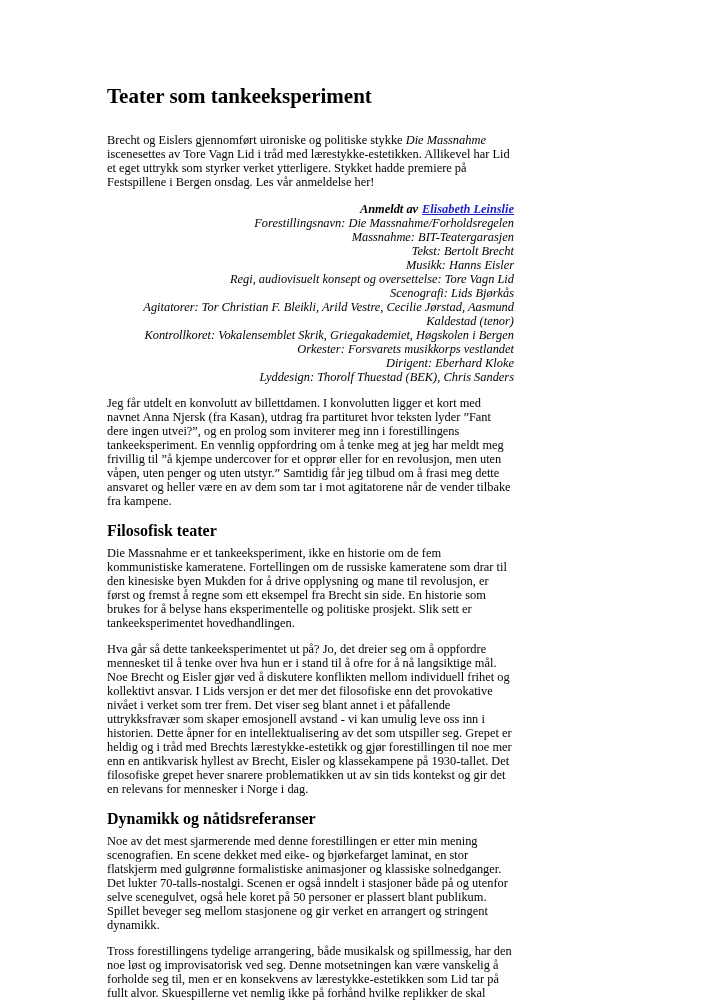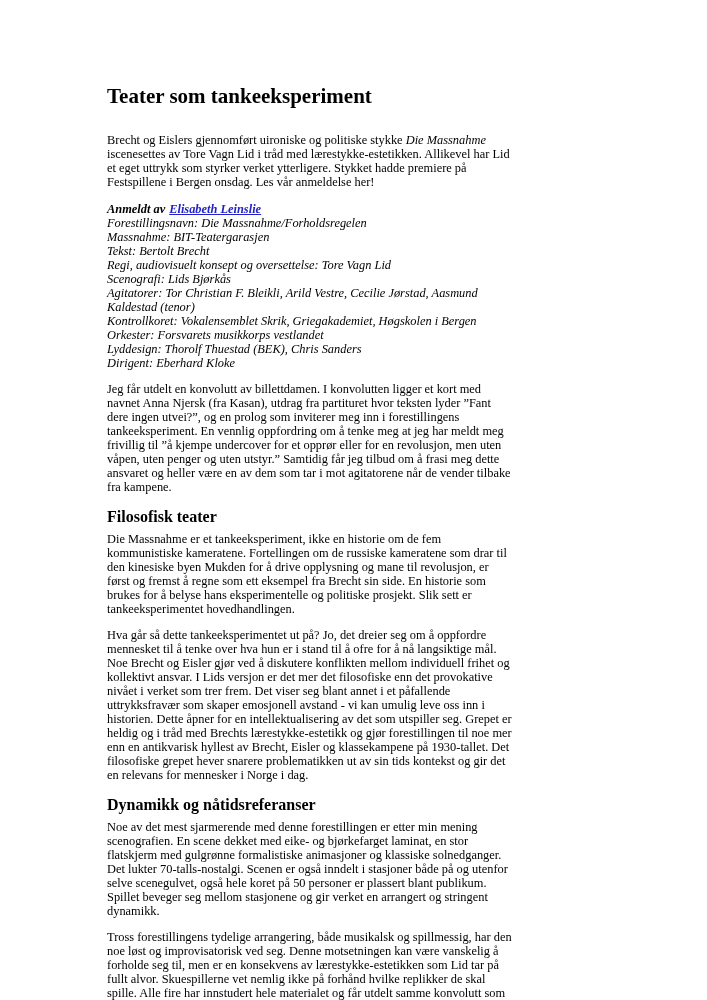--- a/index.html
+++ b/index.html
@@ -32,20 +32,21 @@
   p.lead {
     margin: 0 0 13px 0;
   }
   .work-title-inline {
     font-style: italic;
     margin-top: 6px;
   }
   .credits {
     font-style: italic;
     margin: 0 0 12px 0;
+    text-align: right;
   }
   .byline-label {
     font-weight: bold;
     margin-right: 4px;
   }
   .reviewer-link {
     font-weight: bold;
     text-decoration: underline;
     cursor: pointer;
   }
@@ -63,27 +64,28 @@
 
   <h1 class="title">Teater som tankeeksperiment</h1>
 
   <p class="lead"><span>Brecht og Eislers gjennomført uironiske og politiske stykke </span><span class="work-title-inline">Die Massnahme</span><span> iscenesettes av Tore Vagn Lid i tråd med lærestykke-estetikken. Allikevel har Lid et eget uttrykk som styrker verket ytterligere. Stykket hadde premiere på Festspillene i Bergen onsdag. Les vår anmeldelse her!</span></p>
 
   <div class="credits">
     <div class="byline"><span class="byline-label">Anmeldt av</span><a class="reviewer-link" style="color: rgb(34, 34, 204);">Elisabeth Leinslie</a></div>
     <div class="credit-line">Forestillingsnavn: Die Massnahme/Forholdsregelen</div>
     <div class="credit-line">Massnahme: BIT-Teatergarasjen</div>
     <div class="credit-line">Tekst: Bertolt Brecht</div>
+    <div class="credit-line">Musikk: Hanns Eisler</div>
     <div class="credit-line">Regi, audiovisuelt konsept og oversettelse: Tore Vagn Lid</div>
     <div class="credit-line">Scenografi: Lids Bjørkås</div>
     <div class="credit-line">Agitatorer: Tor Christian F. Bleikli, Arild Vestre, Cecilie Jørstad, Aasmund Kaldestad (tenor)</div>
     <div class="credit-line">Kontrollkoret: Vokalensemblet Skrik, Griegakademiet, Høgskolen i Bergen</div>
     <div class="credit-line">Orkester: Forsvarets musikkorps vestlandet</div>
+    <div class="credit-line">Dirigent: Eberhard Kloke</div>
     <div class="credit-line">Lyddesign: Thorolf Thuestad (BEK), Chris Sanders</div>
-    <div class="credit-line">Dirigent: Eberhard Kloke</div>
   </div>
 
   <p class="body-par">Jeg får utdelt en konvolutt av billettdamen. I konvolutten ligger et kort med navnet Anna Njersk (fra Kasan), utdrag fra partituret hvor teksten lyder ”Fant dere ingen utvei?”, og en prolog som inviterer meg inn i forestillingens tankeeksperiment. En vennlig oppfordring om å tenke meg at jeg har meldt meg frivillig til ”å kjempe undercover for et opprør eller for en revolusjon, men uten våpen, uten penger og uten utstyr.” Samtidig får jeg tilbud om å frasi meg dette ansvaret og heller være en av dem som tar i mot agitatorene når de vender tilbake fra kampene.</p>
 
   <h2 class="section-heading">Filosofisk teater</h2>
   <p class="body-par">Die Massnahme er et tankeeksperiment, ikke en historie om de fem kommunistiske kameratene. Fortellingen om de russiske kameratene som drar til den kinesiske byen Mukden for å drive opplysning og mane til revolusjon, er først og fremst å regne som ett eksempel fra Brecht sin side. En historie som brukes for å belyse hans eksperimentelle og politiske prosjekt. Slik sett er tankeeksperimentet hovedhandlingen.</p>
   <p class="body-par">Hva går så dette tankeeksperimentet ut på? Jo, det dreier seg om å oppfordre mennesket til å tenke over hva hun er i stand til å ofre for å nå langsiktige mål. Noe Brecht og Eisler gjør ved å diskutere konflikten mellom individuell frihet og kollektivt ansvar. I Lids versjon er det mer det filosofiske enn det provokative nivået i verket som trer frem. Det viser seg blant annet i et påfallende uttrykksfravær som skaper emosjonell avstand - vi kan umulig leve oss inn i historien. Dette åpner for en intellektualisering av det som utspiller seg. Grepet er heldig og i tråd med Brechts lærestykke-estetikk og gjør forestillingen til noe mer enn en antikvarisk hyllest av Brecht, Eisler og klassekampene på 1930-tallet. Det filosofiske grepet hever snarere problematikken ut av sin tids kontekst og gir det en relevans for mennesker i Norge i dag.</p>
 
   <h2 class="section-heading">Dynamikk og nåtidsreferanser</h2>
   <p class="body-par">Noe av det mest sjarmerende med denne forestillingen er etter min mening scenografien. En scene dekket med eike- og bjørkefarget laminat, en stor flatskjerm med gulgrønne formalistiske animasjoner og klassiske solnedganger. Det lukter 70-talls-nostalgi. Scenen er også inndelt i stasjoner både på og utenfor selve scenegulvet, også hele koret på 50 personer er plassert blant publikum. Spillet beveger seg mellom stasjonene og gir verket en arrangert og stringent dynamikk.</p>

